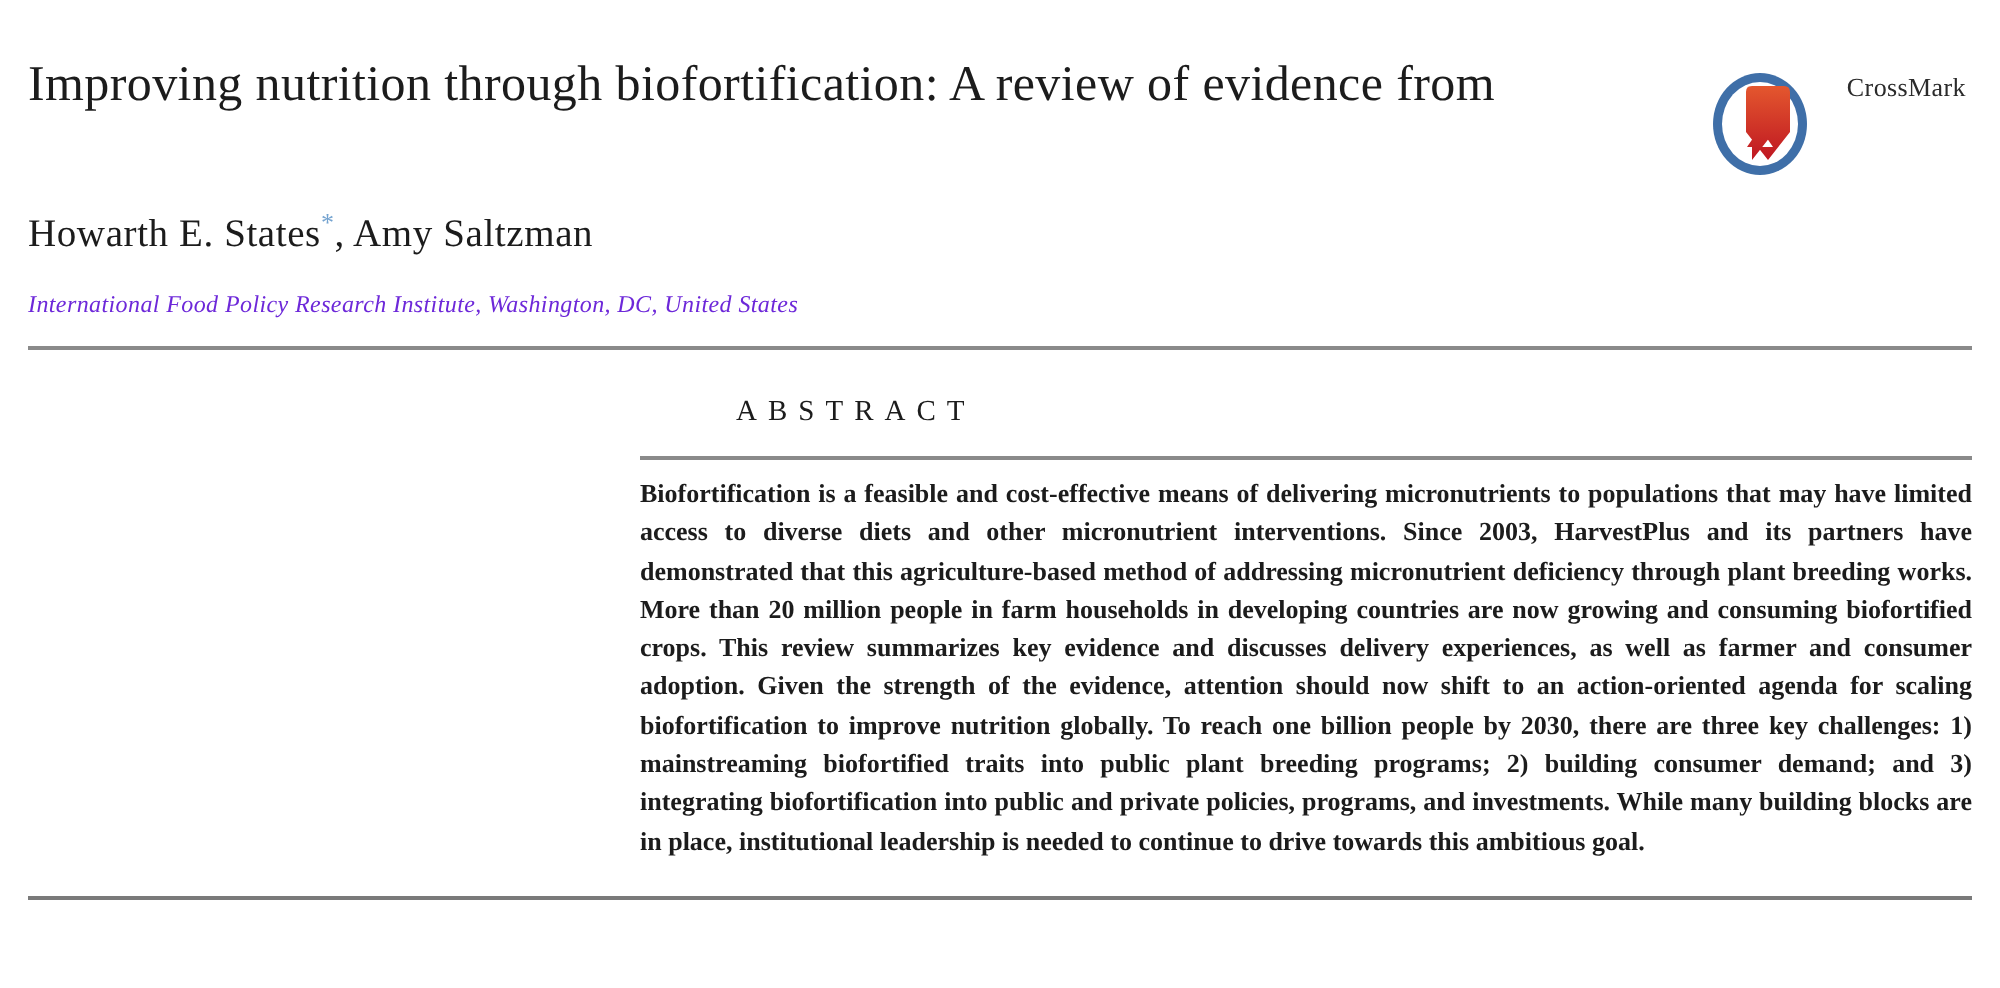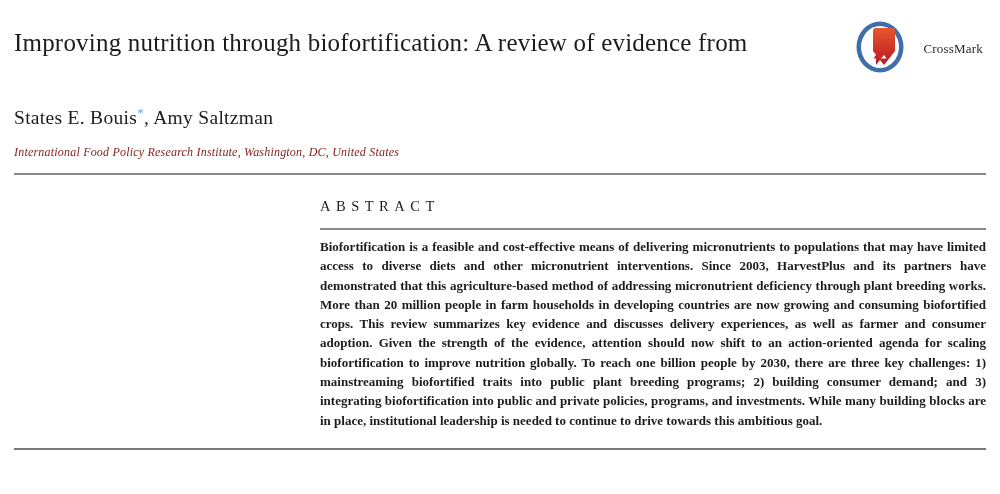--- a/index.html
+++ b/index.html
@@ -42,31 +42,31 @@
     line-height: 0;
     cursor: pointer;
   }
   .affiliation-line {
     position: absolute;
     left: 14px;
     top: 144px;
     font-style: italic;
     font-size: 12px;
     line-height: 16px;
-    color: #7f1d1d;
+    color: #6d28d9;
     letter-spacing: 0.2px;
   }
 
   
   .crossmark-badge {
     position: absolute;
     right: 17px;
-    top: 21px;
+    top: 36px;
     display: flex;
-    align-items: center;
+    align-items: flex-start;
     gap: 19px;
     cursor: pointer;
   }
   .crossmark-label {
     font-size: 13px;
     color: #2b2b2b;
     letter-spacing: 0.2px;
   }
 
   
@@ -95,20 +95,21 @@
     left: 320px;
     top: 197px;
     width: 666px;
   }
   .abstract-heading {
     font-size: 14.5px;
     font-weight: 400;
     letter-spacing: 5.5px;
     line-height: 18px;
     color: #1c1c1c;
+    margin-left: 48px;
   }
   .abstract-rule {
     margin-top: 13px;
     height: 2px;
     background: #8a8a8a;
     border: none;
   }
   .abstract-body {
     margin-top: 7px;
     font-size: 13px;
@@ -138,21 +139,21 @@
         </defs>
         <ellipse cx="24" cy="26" rx="23.5" ry="25.5" fill="#3f6fa8"></ellipse>
         <ellipse cx="24" cy="26" rx="19" ry="21" fill="#ffffff"></ellipse>
         <path fill="url(#cmFlame)" fill-rule="evenodd" d="M20,7 h8 q3,0 3,3 v20 l-11,14 z M17,10 q0,-3 3,-3 v0 h-0.5 q-2.5,0 -2.5,3 v20 l11,14 -11,-14 z"></path>
         <path fill="url(#cmFlame)" d="M20,7 q-3,0 -3,3 v20 l11,14 11,-14 v-20 q0,-3 -3,-3 z M24,28 l6.5,9.5 h-13 z" fill-rule="evenodd"></path>
       </svg>
     </span>
     <span class="crossmark-label">CrossMark</span>
   </div>
 
-  <div class="authors-line"><span>States E. Bouis</span><sup class="author-marker">*</sup><span>, Amy Saltzman</span></div>
+  <div class="authors-line"><span>Howarth E. States</span><sup class="author-marker">*</sup><span>, Amy Saltzman</span></div>
 
   <div class="affiliation-line">International Food Policy Research Institute, Washington, DC, United States</div>
 
   <hr class="rule-full-top">
 
   <div class="abstract-col">
     <h2 class="abstract-heading">ABSTRACT</h2>
     <hr class="abstract-rule">
     <p class="abstract-body">Biofortification is a feasible and cost-effective means of delivering micronutrients to populations that may have limited access to diverse diets and other micronutrient interventions. Since 2003, HarvestPlus and its partners have demonstrated that this agriculture-based method of addressing micronutrient deficiency through plant breeding works. More than 20 million people in farm households in developing countries are now growing and consuming biofortified crops. This review summarizes key evidence and discusses delivery experiences, as well as farmer and consumer adoption. Given the strength of the evidence, attention should now shift to an action-oriented agenda for scaling biofortification to improve nutrition globally. To reach one billion people by 2030, there are three key challenges: 1) mainstreaming biofortified traits into public plant breeding programs; 2) building consumer demand; and 3) integrating biofortification into public and private policies, programs, and investments. While many building blocks are in place, institutional leadership is needed to continue to drive towards this ambitious goal.</p>
   </div>

